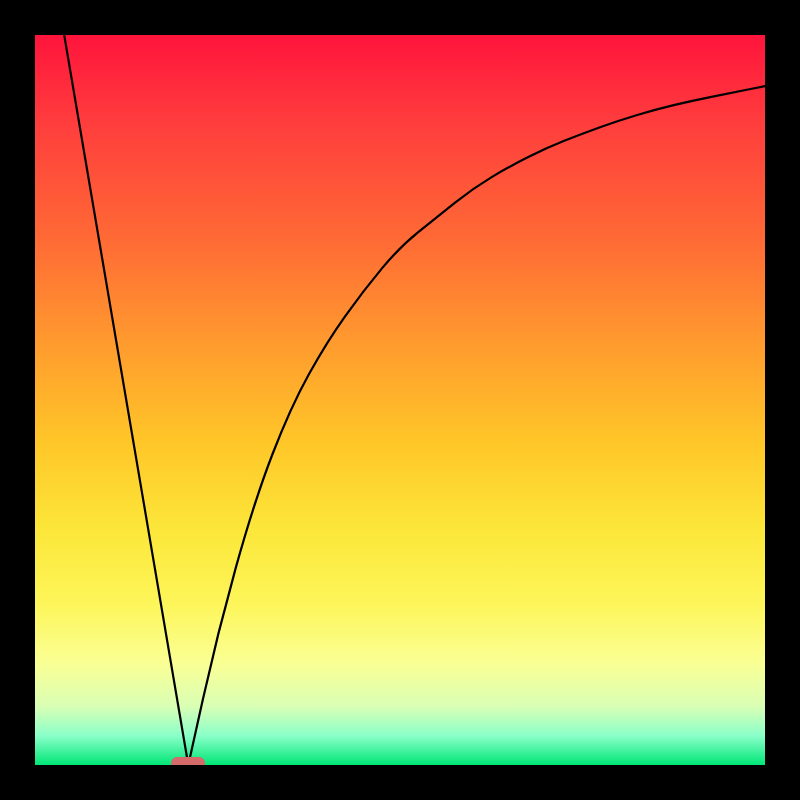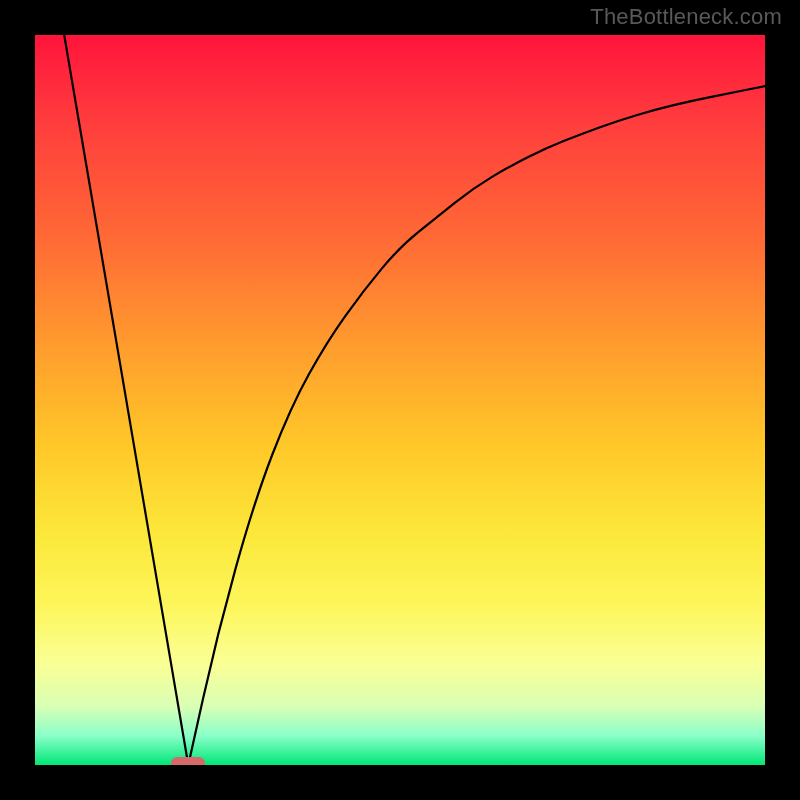--- a/index.html
+++ b/index.html
@@ -65,21 +65,20 @@
     height: 12px;
     background: #d46a6a;
     border-radius: 6px;
     transform: translate(-50%, -50%);
   }
 </style>
 </head>
 <body>
 
 <div class="frame">
-  <div class="watermark">TheBottleneck.com</div>
 
   <div class="plot-area">
     <div class="gradient"></div>
 
     <svg class="curve" viewBox="0 0 730 730" preserveAspectRatio="none">
       <path fill="none" stroke="#000" stroke-width="2.2" stroke-linejoin="round" stroke-linecap="round" d="M 29.2 0 L 153.29999999999998 730 L 153.29999999999998 730 Q 153.29999999999998 730 167.89999999999998 664.3 Q 182.5 598.6 200.75 532.9 Q 219 467.2 237.25 419.75 Q 255.49999999999997 372.3 273.75 339.45000000000005 Q 292 306.6 310.25 281.05 Q 328.5 255.5 346.75 233.60000000000002 Q 365 211.70000000000005 383.25 197.10000000000002 Q 401.50000000000006 182.5 419.75 167.89999999999998 Q 438 153.29999999999995 456.25 142.35000000000002 Q 474.5 131.4000000000001 492.75 122.27500000000003 Q 510.99999999999994 113.14999999999998 529.25 105.84999999999997 Q 547.5 98.54999999999995 565.75 91.97999999999996 Q 584 85.40999999999997 602.25 79.935 Q 620.5 74.46000000000004 638.75 70.07999999999998 Q 657 65.69999999999993 675.25 62.049999999999955 Q 693.5 58.39999999999998 711.75 54.74999999999994 T 730 51.09999999999991"></path>
     </svg>
 
     <div class="marker" style="left: 153.3px; top: 728px; background: rgb(212, 106, 106);"></div>
   </div>

